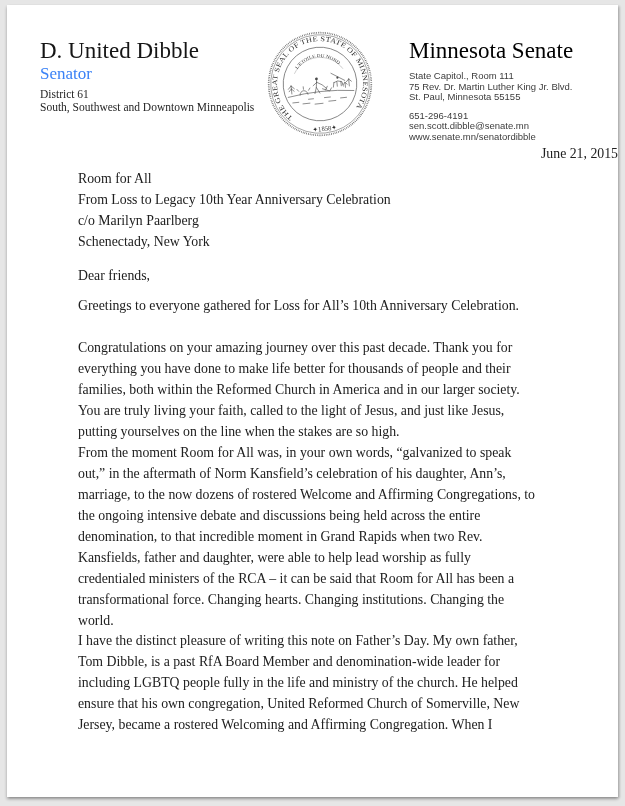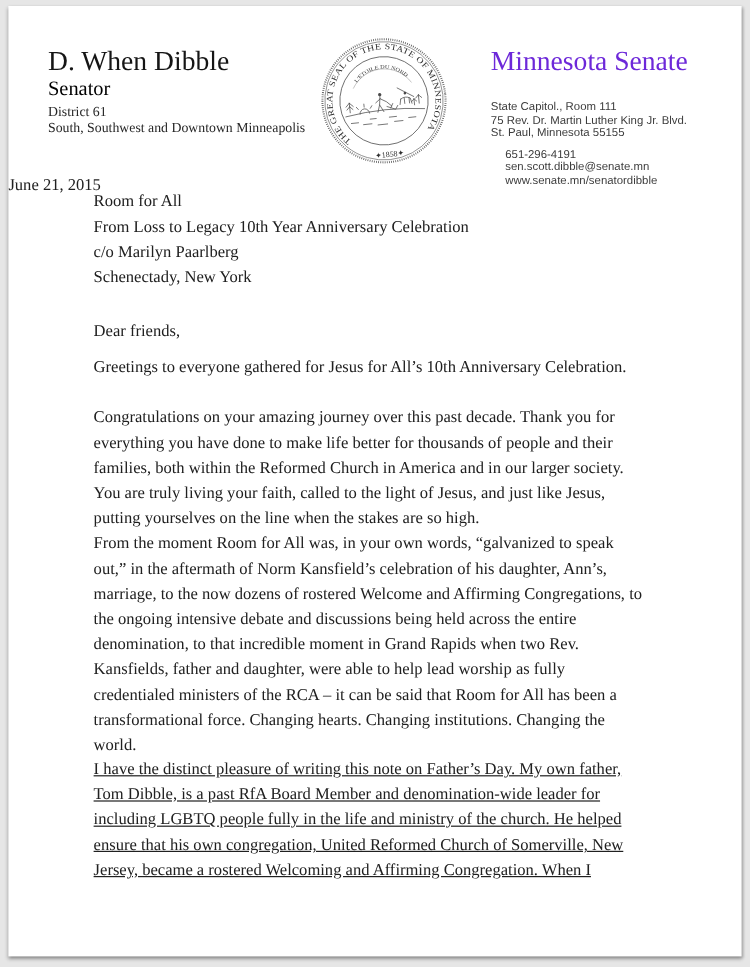--- a/index.html
+++ b/index.html
@@ -14,53 +14,53 @@
     position:absolute; left:7px; top:5px; width:611px; height:792px;
     background:#ffffff;
     box-shadow:0 2px 3px rgba(0,0,0,.32), 2px 1px 2px rgba(0,0,0,.12);
   }
   .abs { position:absolute; }
   .prelines { white-space:pre-line; }
 
   
   .sender { left:33px; top:33px; }
   .sender-name { font-size:23px; line-height:26px; color:#151515; }
-  .sender-title { font-size:17px; line-height:19px; color:#000000; }
+  .sender-title { font-size:17px; line-height:19px; color:#3b82f6; }
   .sender-district { margin-top:5px; font-size:11.5px; line-height:13px; color:#262626; }
 
   .seal-wrap { left:260px; top:26px; width:106px; height:106px; }
   .seal-wrap svg { width:106px; height:106px; transform:rotate(-6deg); }
 
   .chamber { left:402px; top:33px; }
-  .chamber-org { font-size:23px; line-height:26px; color:#6d28d9; }
+  .chamber-org { font-size:23px; line-height:26px; color:#000000; }
   .chamber-addr, .chamber-contact {
     font-family:"Liberation Sans","DejaVu Sans",sans-serif;
     font-size:9.5px; line-height:10.5px; color:#3c3c3c;
   }
-  .chamber-addr { margin-top:21px; }
-  .chamber-contact { margin-top:8px;margin-left:12px; }
+  .chamber-addr { margin-top:7px; }
+  .chamber-contact { margin-top:8px; }
 
   
   .body-block { left:71px; width:505px; font-size:13.8px; line-height:21px; color:#202020; }
-  .date-line { top:138px; left:0; width:100%; text-align:left; font-size:13.8px; line-height:21px; color:#202020; }
-  .recipient { top:152px; }
+  .date-line { top:138px; left:0; width:100%; text-align:right; font-size:13.8px; line-height:21px; color:#202020; }
+  .recipient { top:163px; }
   .salutation { top:260px; }
   .para-1 { top:290px; }
   .para-2 { top:332px; }
   .para-3 { top:437px; }
-  .para-4 { top:625px;text-decoration:underline; }
+  .para-4 { top:625px; }
 </style>
 </head>
 <body>
 
 <div class="viewport">
   <div class="page">
 
     <div class="abs sender">
-      <div class="sender-name">D. When Dibble</div>
+      <div class="sender-name">D. United Dibble</div>
       <div class="sender-title">Senator</div>
       <div class="sender-district prelines">District 61
 South, Southwest and Downtown Minneapolis</div>
     </div>
 
     <div class="abs seal-wrap">
       <svg viewBox="0 0 106 106">
         <defs>
           <path id="ringPath" d="M 22.6 83.4 A 43 43 0 1 1 83.4 83.4" fill="none"></path>
           <path id="mottoPath" d="M 30.9 37.5 A 27 27 0 0 1 75.1 37.5" fill="none"></path>
@@ -105,21 +105,21 @@
 
     <div class="abs date-line">June 21, 2015</div>
 
     <div class="abs body-block recipient prelines">Room for All
 From Loss to Legacy 10th Year Anniversary Celebration
 c/o Marilyn Paarlberg
 Schenectady, New York</div>
 
     <div class="abs body-block salutation">Dear friends,</div>
 
-    <div class="abs body-block para-1 prelines">Greetings to everyone gathered for Jesus for All’s 10th Anniversary Celebration.</div>
+    <div class="abs body-block para-1 prelines">Greetings to everyone gathered for Loss for All’s 10th Anniversary Celebration.</div>
     <div class="abs body-block para-3 prelines">From the moment Room for All was, in your own words, “galvanized to speak
 out,” in the aftermath of Norm Kansfield’s celebration of his daughter, Ann’s,
 marriage, to the now dozens of rostered Welcome and Affirming Congregations, to
 the ongoing intensive debate and discussions being held across the entire
 denomination, to that incredible moment in Grand Rapids when two Rev.
 Kansfields, father and daughter, were able to help lead worship as fully
 credentialed ministers of the RCA – it can be said that Room for All has been a
 transformational force. Changing hearts. Changing institutions. Changing the
 world.</div>
     <div class="abs body-block para-2 prelines">Congratulations on your amazing journey over this past decade. Thank you for

